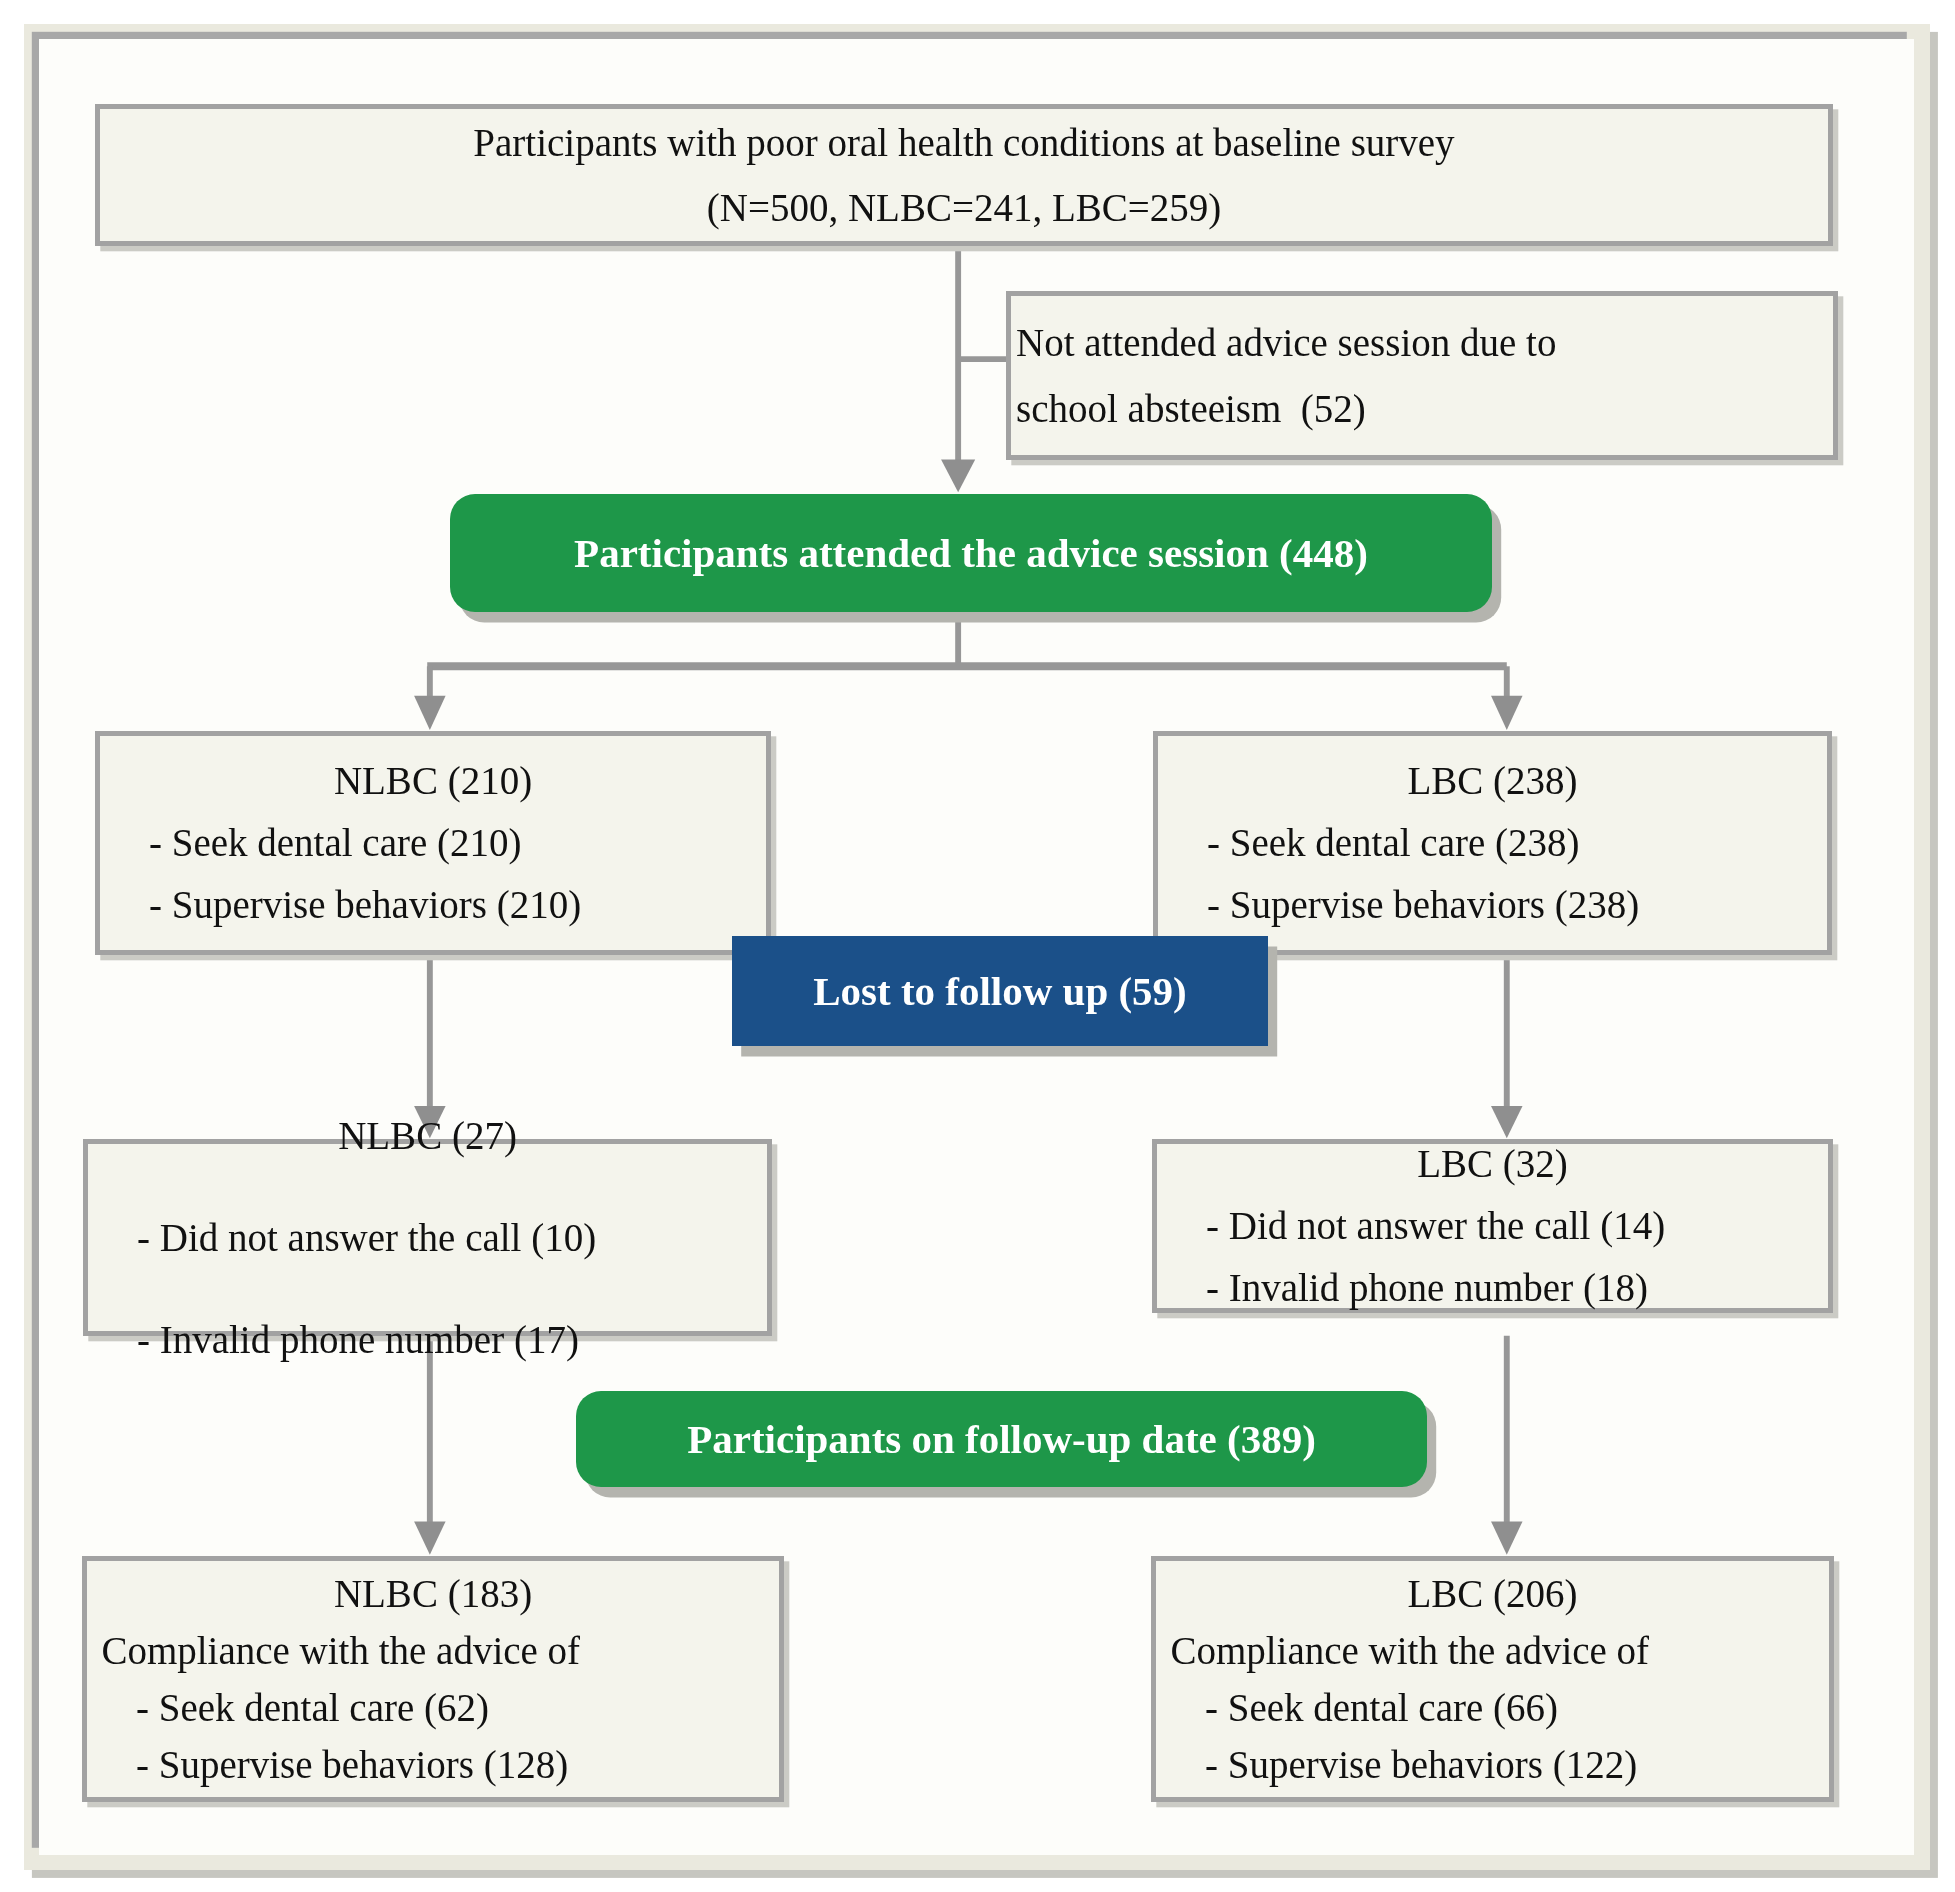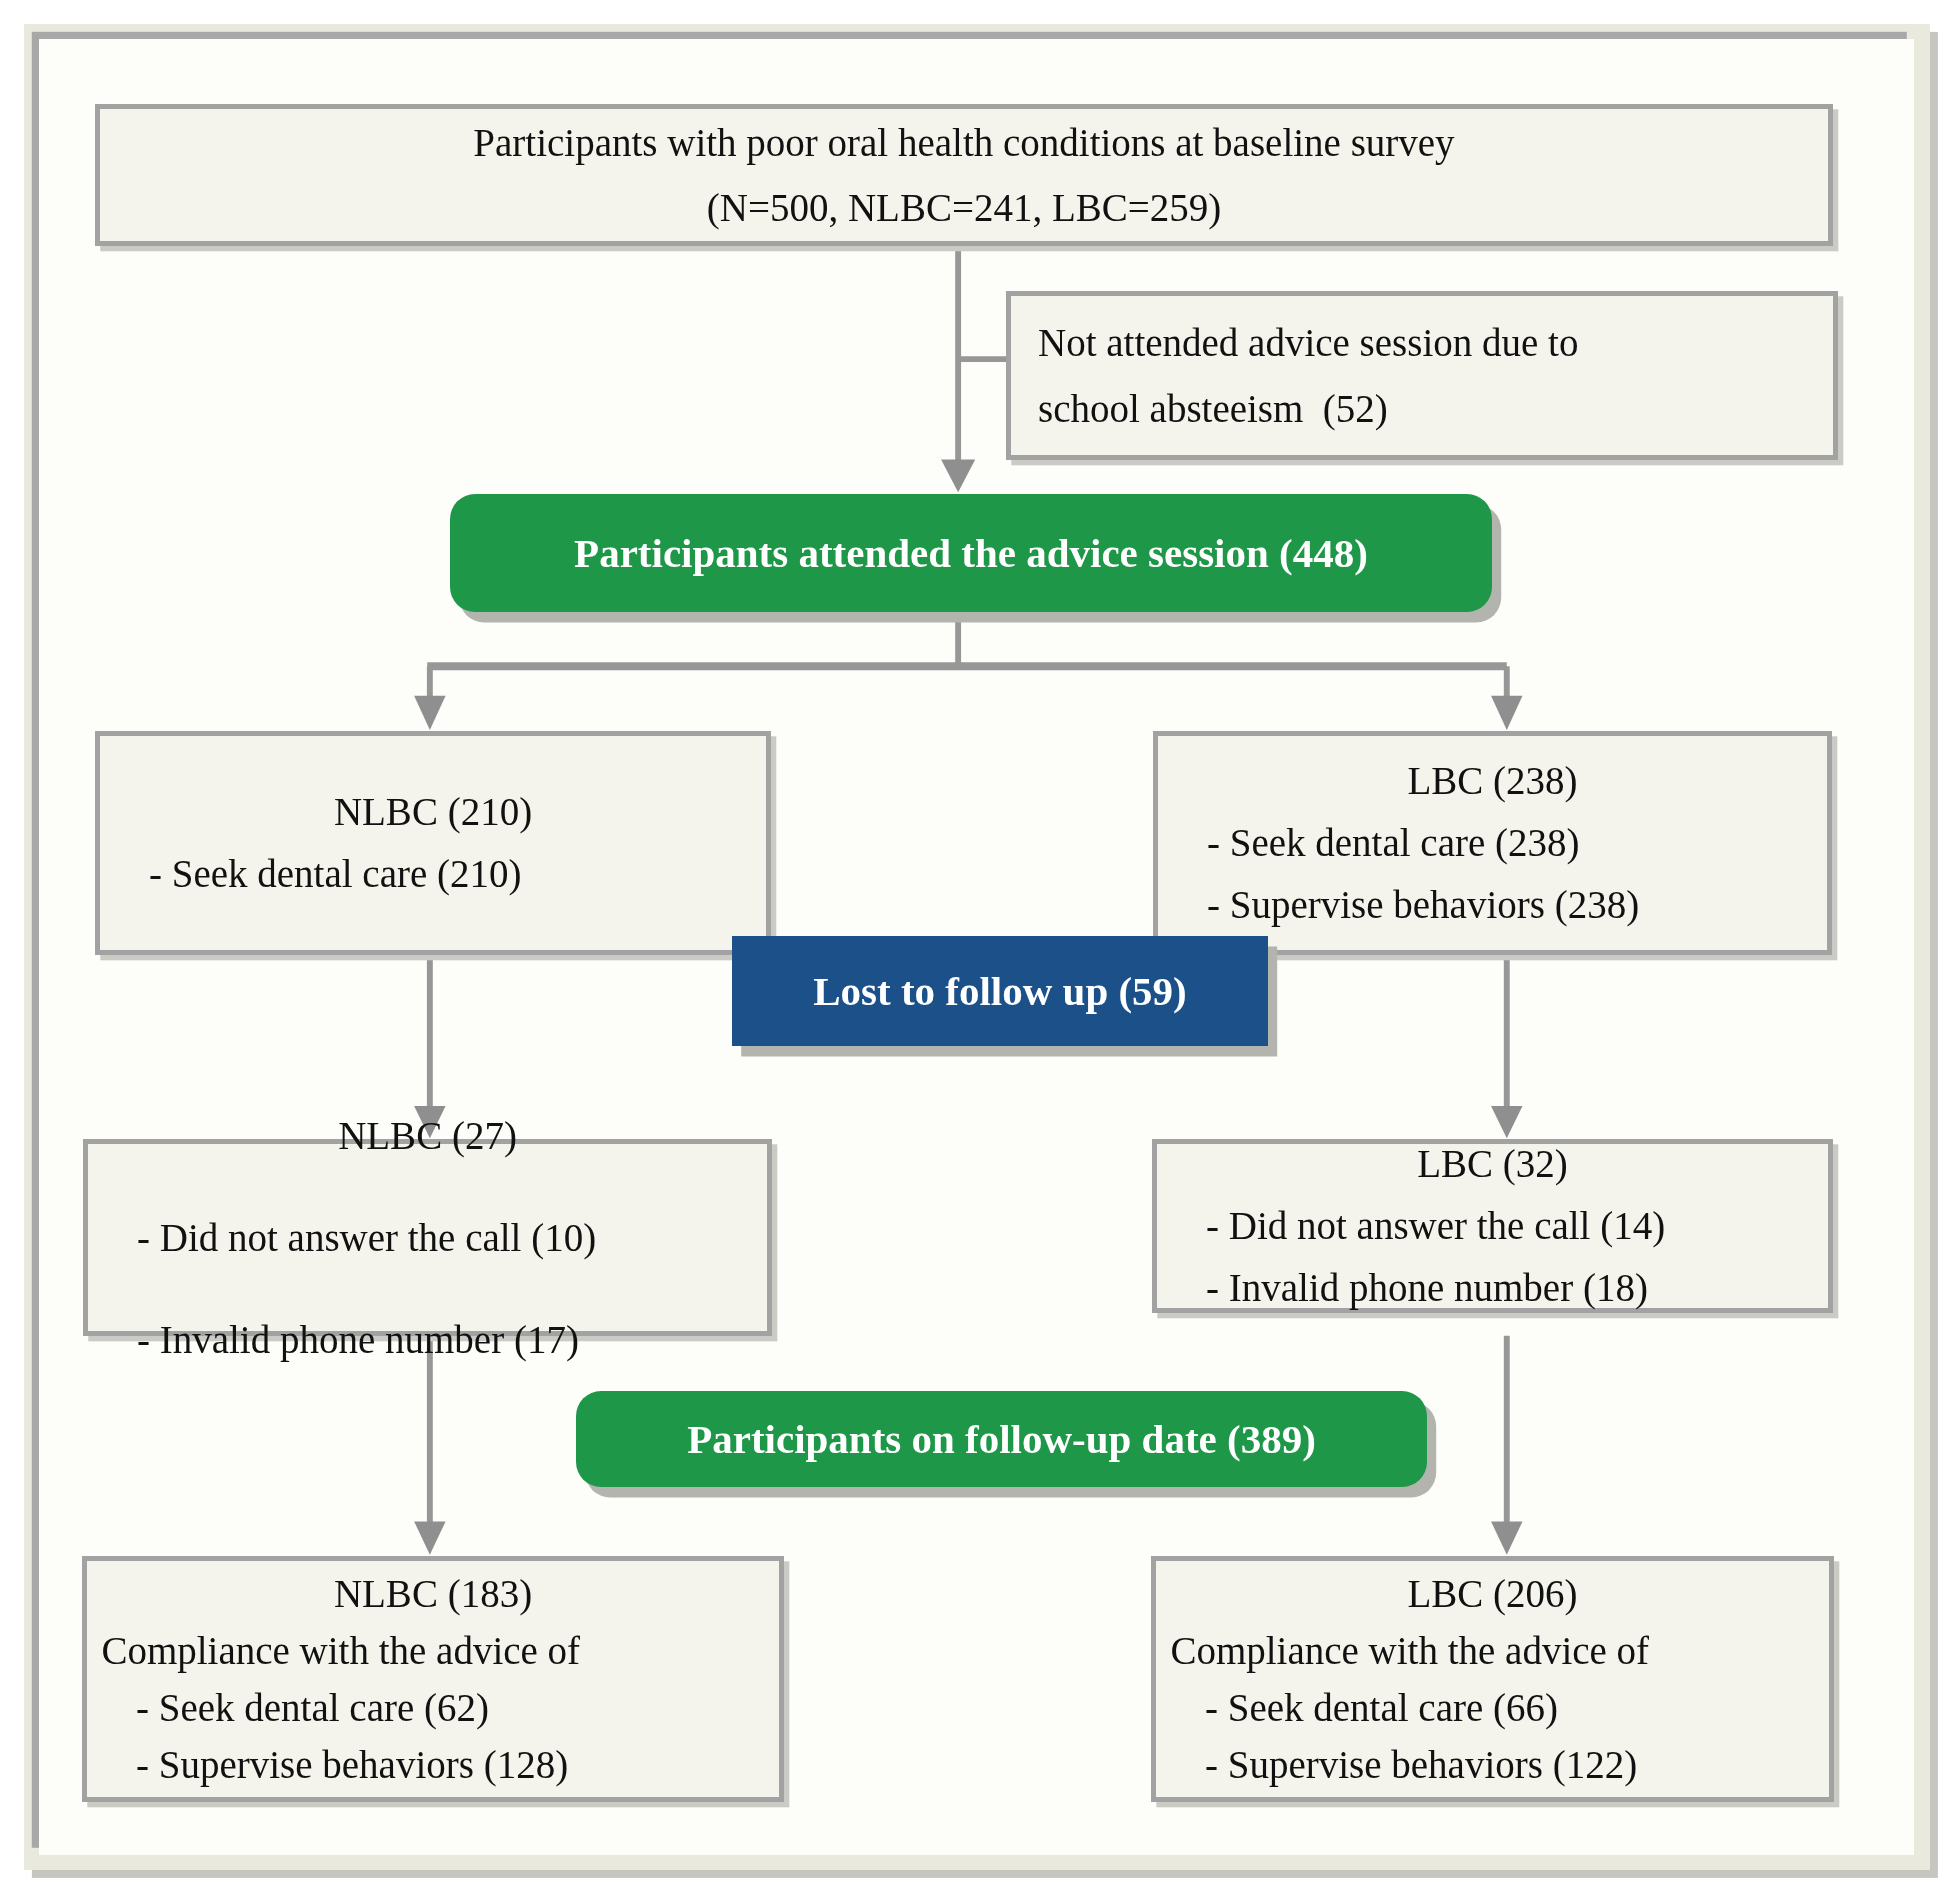--- a/index.html
+++ b/index.html
@@ -63,21 +63,21 @@
     font-size: 39px;
     line-height: 62px;
     white-space: pre-wrap;
     padding: 0 14.4px;
   }
   .center { text-align: center; }
   .left   { text-align: left; }
   .bullet { padding-left: 49px; }
   .compact .line { line-height: 57px; }
   #box-baseline .line { line-height: 65px; }
-  #box-not-attended .line { line-height: 66px; padding-left: 27px; }
+  #box-not-attended .line { line-height: 66px; padding-left: 5px; }
 
   
   #box-baseline        { left: 95px;  top: 104px;  width: 1738px; height: 142px; }
   #box-not-attended    { left: 1006px; top: 291px;  width: 832px; height: 169px; }
   #box-attended        { left: 450px;  top: 494px;  width: 1042px; height: 118px; }
   #box-nlbc-attended   { left: 95px;  top: 731px; width: 676px; height: 224px; }
   #box-lbc-attended    { left: 1153px; top: 731px; width: 679px; height: 224px; }
   #box-lost            { left: 732px; top: 936px; width: 536px;  height: 110px; }
   #box-nlbc-lost       { left: 83px;  top: 1139px; width: 689px; height: 197px; gap: 40px; }
   #box-lbc-lost        { left: 1152px; top: 1139px; width: 681px; height: 174px; }
@@ -127,20 +127,21 @@
     <div class="line left">school absteeism  (52)</div>
   </div>
 
   <div class="box colored green" id="box-attended">
     <div class="label">Participants attended the advice session (448)</div>
   </div>
 
   <div class="box ivory" id="box-nlbc-attended">
     <div class="line center">NLBC (210)</div>
     <div class="line left bullet">- Seek dental care (210)</div>
+    <div class="line left bullet">- Supervise behaviors (210)</div>
   </div>
 
   <div class="box ivory" id="box-lbc-attended">
     <div class="line center">LBC (238)</div>
     <div class="line left bullet">- Seek dental care (238)</div>
     <div class="line left bullet">- Supervise behaviors (238)</div>
   </div>
 
   <div class="box colored blue" id="box-lost">
     <div class="label">Lost to follow up (59)</div>

